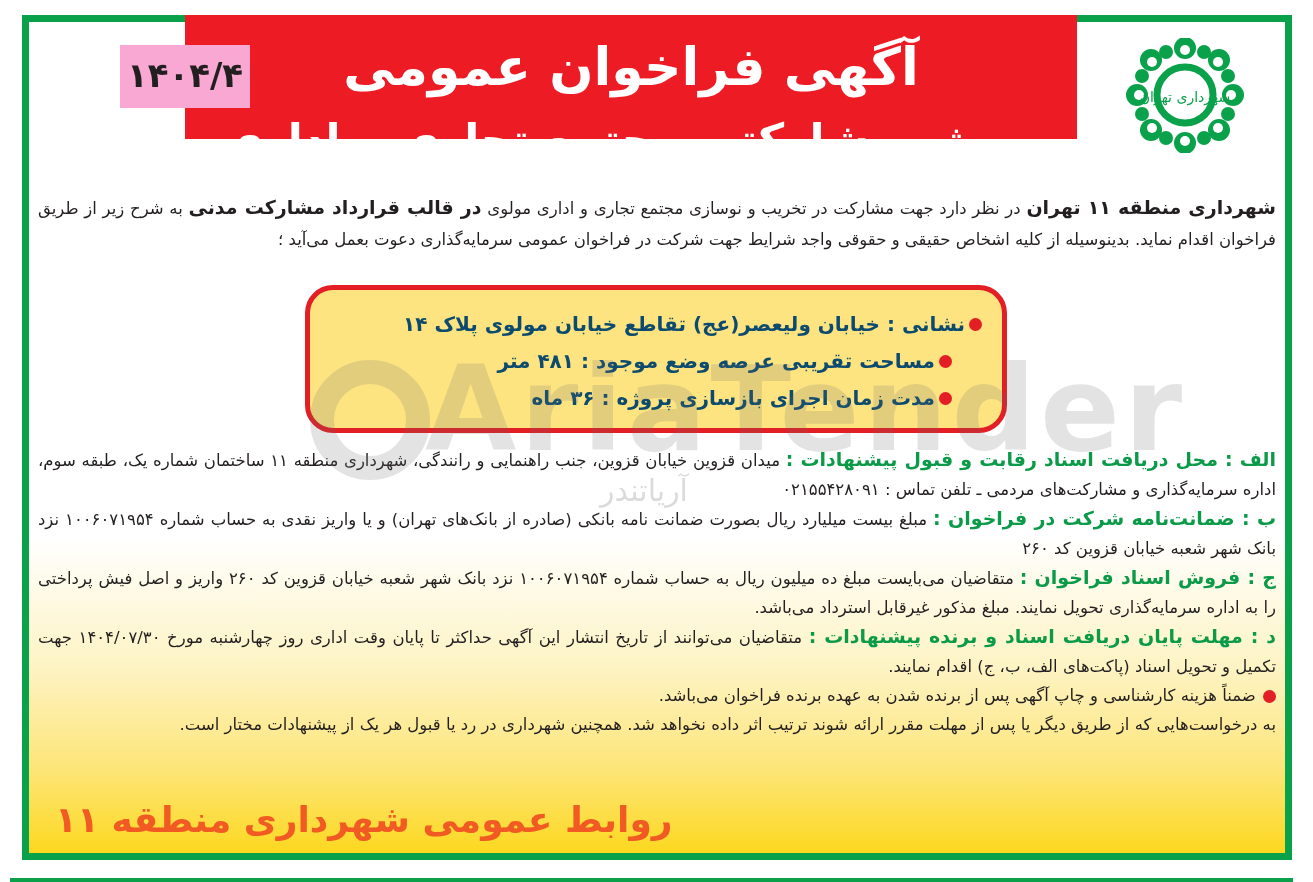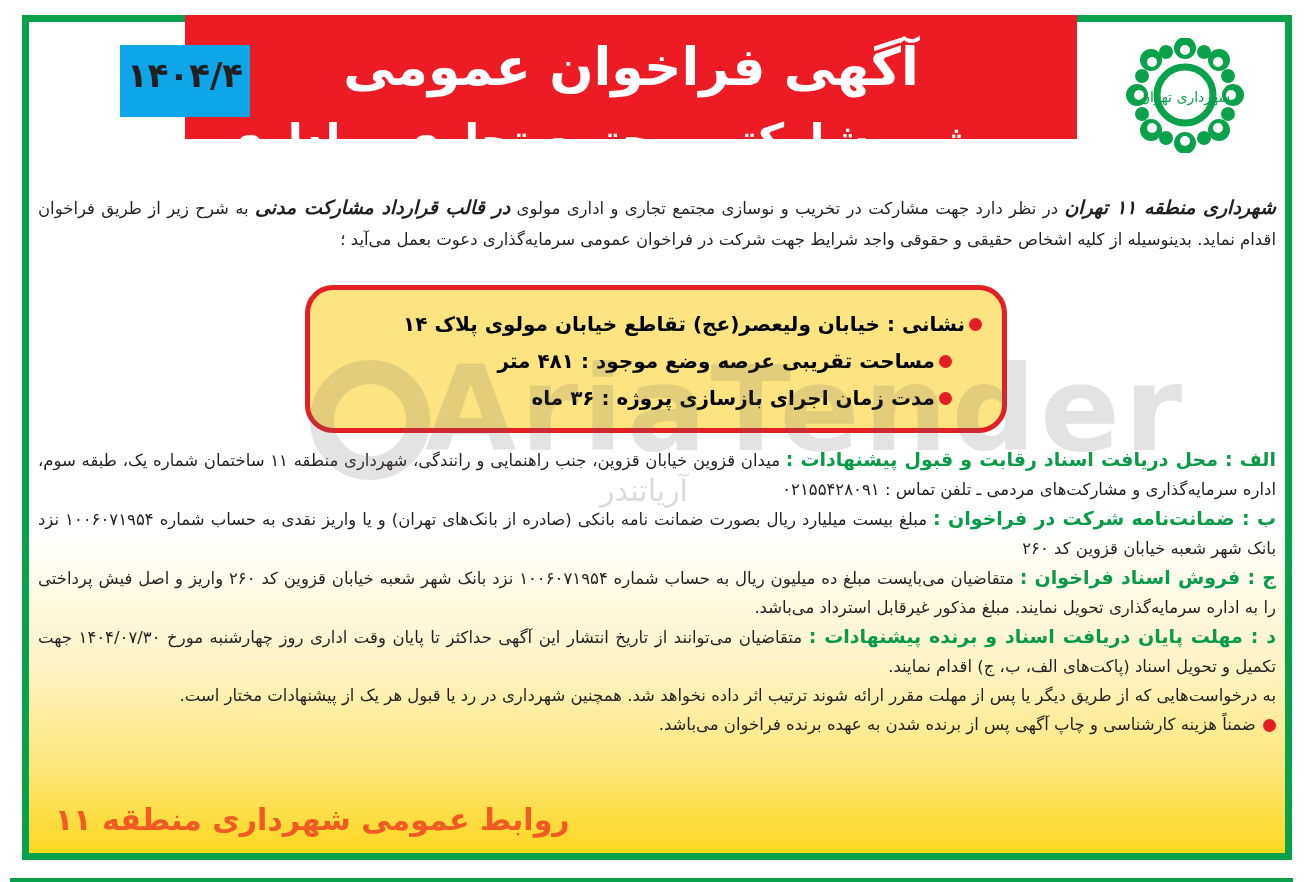--- a/index.html
+++ b/index.html
@@ -24,46 +24,46 @@
       font-family: "DejaVu Sans", sans-serif; font-weight: bold; font-size: 52px; line-height: 60px;
       direction: rtl;
     }
     .banner .t2 {
       position: absolute; top: 97px; left: 0; right: 4px;
       font-family: "DejaVu Sans", sans-serif; font-weight: bold; font-size: 44px; line-height: 56px;
       direction: rtl;
     }
 
     .date-badge {
-      position: absolute; left: 120px; top: 45px; width: 130px; height: 72px;
-      background: #0ea5e9; color: #231f20; z-index: 3;
+      position: absolute; left: 120px; top: 45px; width: 130px; height: 63px;
+      background: #f9a8d4; color: #231f20; z-index: 3;
       font-weight: bold; font-size: 34px; line-height: 60px; text-align: center;
       direction: ltr;
     }
 
     .logo {
       position: absolute; left: 1120px; top: 38px; width: 130px; height: 115px; z-index: 2; text-decoration: underline;
     }
 
     .body-text {
       position: absolute; left: 38px; top: 192px; width: 1238px;
       direction: rtl; text-align: justify;
       font-family: "DejaVu Sans", sans-serif; font-size: 16.5px; line-height: 31px; z-index: 2;
     }
-    .body-text b { font-weight: bold; font-size: 19px; font-style: italic; }
+    .body-text b { font-weight: bold; font-size: 19px; }
 
     .info-box {
       position: absolute; left: 305px; top: 285px; width: 702px; height: 148px;
       border: 5px solid #e31e24; border-radius: 28px;
       background: rgba(253, 226, 118, 0.92); z-index: 3;
       direction: rtl; padding: 16px 0 0 0;
     }
     .info-box .item {
       padding-right: 50px;
-      font-weight: bold; font-size: 20px; line-height: 37px; color: #000000;
+      font-weight: bold; font-size: 20px; line-height: 37px; color: #0c4a6e;
       display: flex; align-items: center;
     }
     .bullet {
       display: inline-block; width: 13px; height: 13px; border-radius: 50%;
       background: #e31e24; margin-left: 4px; flex: 0 0 auto;
     }
     .info-box .item:first-child { padding-right: 20px; }
 
     .watermark {
       position: absolute; left: 310px; top: 355px; width: 690px; height: 170px; z-index: 4;
@@ -90,21 +90,21 @@
     }
     .sections p { margin: 0; }
     .sec-title { color: #0a9a48; font-weight: bold; font-size: 19px; }
     .note-bullet {
       display: inline-block; width: 13px; height: 13px; border-radius: 50%; background: #e31e24;
       vertical-align: middle; margin-left: 2px;
     }
 
     .signature {
       position: absolute; left: 55px; top: 800px; z-index: 2;
-      color: #f15a22; font-weight: bold; font-size: 30px; line-height: 40px; direction: rtl;
+      color: #f15a22; font-weight: bold; font-size: 36px; line-height: 40px; direction: rtl;
     }
   </style>
 </head>
 <body>
 
 <div class="frame"></div>
 <div class="bottom-rule"></div>
 
 <div class="banner">
   <div class="t1">آگهی فراخوان عمومی</div>
@@ -181,20 +181,20 @@
   </p>
   <p>
     <span class="sec-title">ب : ضمانت‌نامه شرکت در فراخوان :</span><span> مبلغ بیست میلیارد ریال بصورت ضمانت نامه بانکی (صادره از بانک‌های تهران) و یا واریز نقدی به حساب شماره ۱۰۰۶۰۷۱۹۵۴ نزد بانک شهر شعبه خیابان قزوین کد ۲۶۰</span>
   </p>
   <p>
     <span class="sec-title">ج : فروش اسناد فراخوان :</span><span> متقاضیان می‌بایست مبلغ ده میلیون ریال به حساب شماره ۱۰۰۶۰۷۱۹۵۴ نزد بانک شهر شعبه خیابان قزوین کد ۲۶۰ واریز و اصل فیش پرداختی را به اداره سرمایه‌گذاری تحویل نمایند. مبلغ مذکور غیرقابل استرداد می‌باشد.</span>
   </p>
   <p>
     <span class="sec-title">د : مهلت پایان دریافت اسناد و برنده پیشنهادات :</span><span> متقاضیان می‌توانند از تاریخ انتشار این آگهی حداکثر تا پایان وقت اداری روز چهارشنبه مورخ ۱۴۰۴/۰۷/۳۰ جهت تکمیل و تحویل اسناد (پاکت‌های الف، ب، ج) اقدام نمایند.</span>
   </p>
-  <p>به درخواست‌هایی که از طریق دیگر یا پس از مهلت مقرر ارائه شوند ترتیب اثر داده نخواهد شد. همچنین شهرداری در رد یا قبول هر یک از پیشنهادات مختار است.</p>
   <p>
     <span class="note-bullet"></span>
     <span>ضمناً هزینه کارشناسی و چاپ آگهی پس از برنده شدن به عهده برنده فراخوان می‌باشد.</span>
   </p>
+  <p>به درخواست‌هایی که از طریق دیگر یا پس از مهلت مقرر ارائه شوند ترتیب اثر داده نخواهد شد. همچنین شهرداری در رد یا قبول هر یک از پیشنهادات مختار است.</p>
 </div>
 
 <div class="signature">روابط عمومی شهرداری منطقه ۱۱</div>
 
 </body></html>

